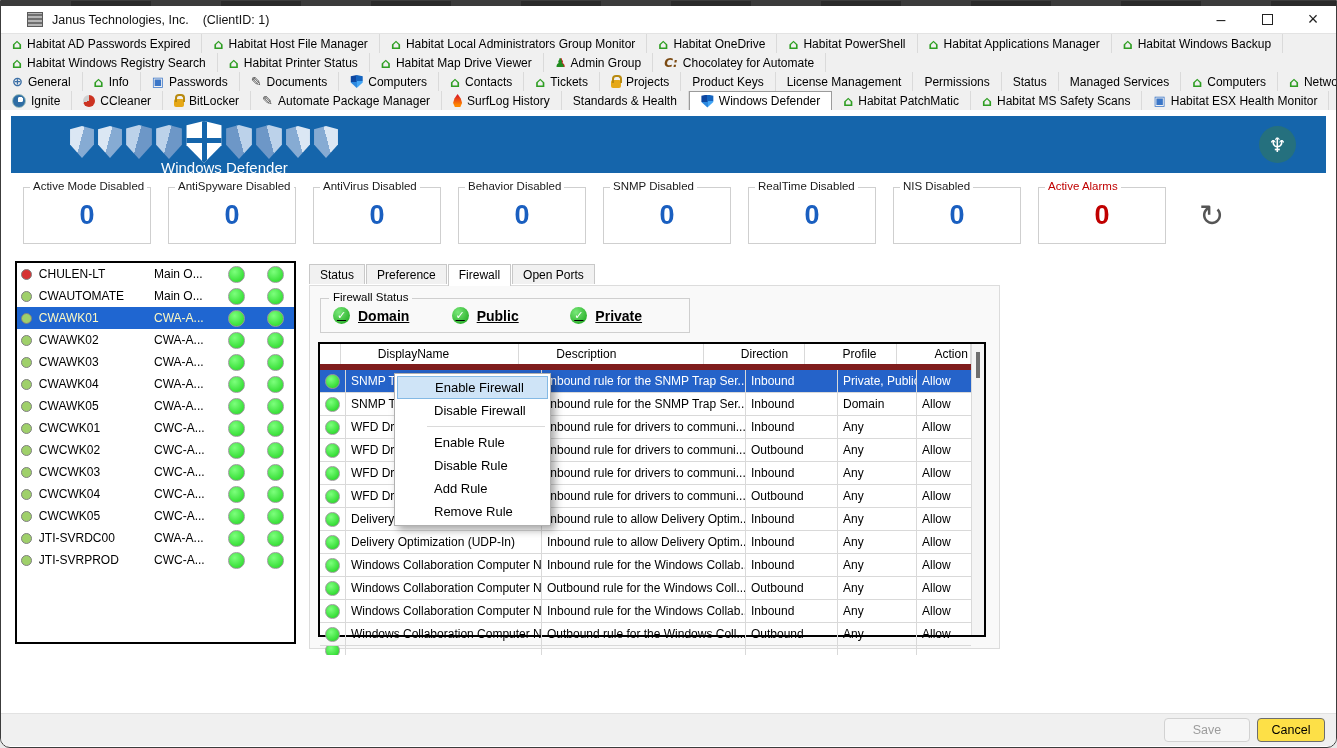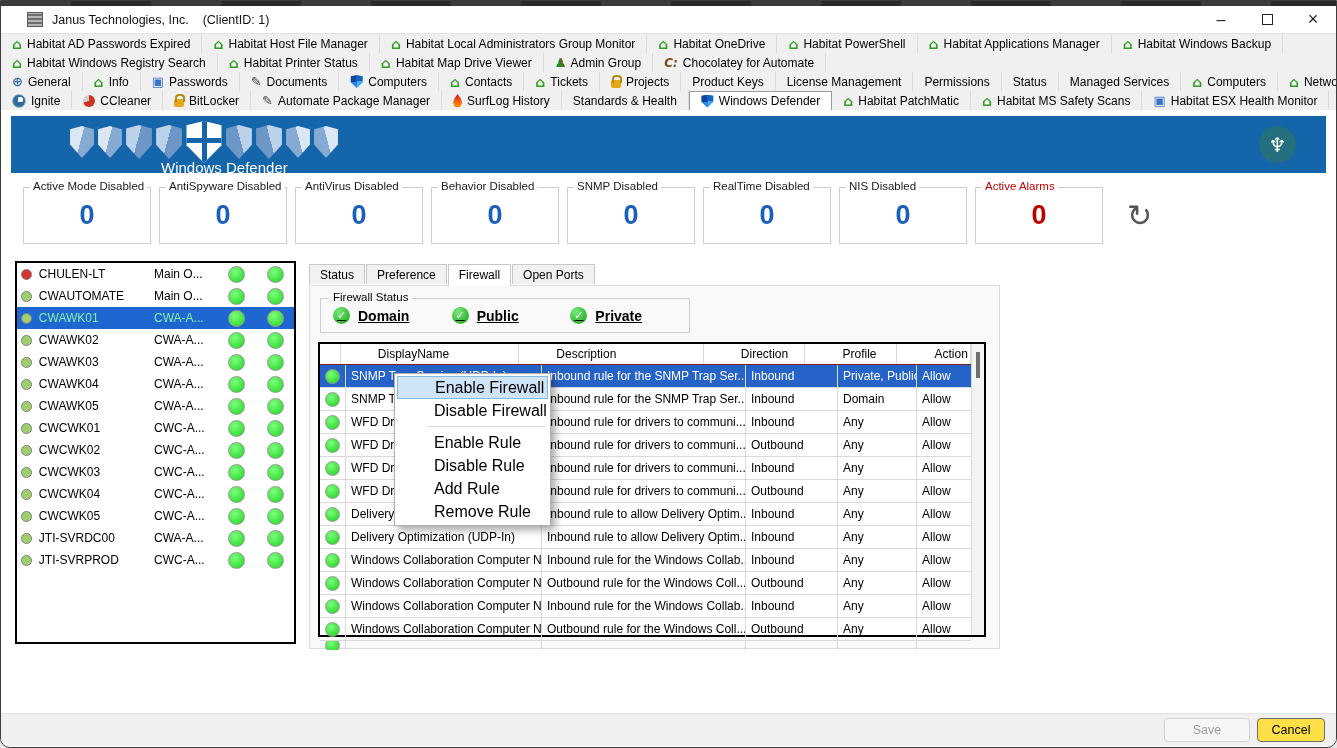--- a/index.html
+++ b/index.html
@@ -49,36 +49,36 @@
   .sh-c{width:38px;height:42px;background:
       linear-gradient(#1565ab,#1565ab) 50% 45%/100% 5px no-repeat,
       linear-gradient(#1565ab,#1565ab) 50% 50%/5px 100% no-repeat,#fff;}
   .sh-r{width:26px;height:32px;background:linear-gradient(255deg,#dbe7f4 45%,#86abd3 45%);}
   .sh-r2{width:28px;height:34px;background:linear-gradient(255deg,#bcd2ea 45%,#6d97c7 45%);}
   .banner-title{color:#fff;font-size:15px;margin:-4px 0 0 150px;}
   .squid{position:absolute;right:30px;top:10px;width:37px;height:37px;border-radius:50%;background:#25707e;
     display:flex;align-items:center;justify-content:center;}
   .squid::before{content:"♆";font-family:"DejaVu Sans",sans-serif;color:#fff;font-size:20px;}
   
-  .counters{position:absolute;left:22px;top:186px;display:flex;gap:8px;align-items:center;}
+  .counters{position:absolute;left:22px;top:186px;display:flex;gap:17px;align-items:center;}
   .counter{width:126px;height:55px;border:1px solid #cfcfcf;position:relative;background:#fff;}
   .counter .lbl{position:absolute;top:-8px;left:6px;background:#fff;padding:0 3px;font-size:11.5px;color:#1a1a1a;white-space:nowrap;}
   .counter .val{display:flex;height:100%;align-items:center;justify-content:center;
     font-size:27px;font-weight:700;color:#1a5fc0;}
   .counter.alert .lbl{color:#c00000;}
   .counter.alert .val{color:#c00000;}
   .refresh{margin-left:16px;font-family:"DejaVu Sans",sans-serif;font-size:30px;color:#555;cursor:default;}
   .refresh::before{content:"↻";}
   
   .comp-table{position:absolute;left:14px;top:260px;width:281px;height:383px;border:2px solid #000;
     background:#fff;font-size:12px;box-sizing:border-box;}
   .chead{display:flex;height:22px;align-items:center;border-bottom:1px solid #cfcfcf;}
   .chead span{border-right:1px solid #dcdcdc;height:100%;display:flex;align-items:center;padding-left:4px;box-sizing:border-box;}
   .crow{display:flex;height:22px;align-items:center;}
-  .crow.sel{background:#1f66d1;color:#86efac;}
+  .crow.sel{background:#1f66d1;color:#fef9c3;}
   .c-dot{width:20px;display:flex;justify-content:center;}
   .c-name{width:118px;padding-left:2px;box-sizing:border-box;}
   .c-loc{width:62px;}
   .c-cur{width:42px;display:flex;justify-content:center;}
   .c-alarm{width:37px;display:flex;justify-content:center;}
   .mini{width:9px;height:9px;border-radius:50%;border:1px solid #808080;background:#9fd06a;}
   .mini.red{background:#d63333;}
   .big{width:15px;height:15px;border-radius:50%;border:1px solid #9a9a9a;
     background:radial-gradient(circle at 38% 32%,#7dff7d,#1ed41e);}
   
@@ -91,40 +91,40 @@
   .fw-title{position:absolute;top:-8px;left:8px;background:#f9f9f9;padding:0 4px;font-size:11.5px;}
   .fw-items{display:flex;height:100%;align-items:center;padding-left:12px;}
   .fw-item{display:flex;align-items:center;gap:8px;width:130px;font-size:14px;font-weight:700;}
   .chk{width:17px;height:17px;border-radius:50%;background:radial-gradient(circle at 35% 30%,#79e879,#14a014);
     display:flex;align-items:center;justify-content:center;}
   .chk::before{content:"✓";color:#fff;font-size:11px;font-weight:700;font-family:"DejaVu Sans",sans-serif;}
   
   .rules-table{position:absolute;left:8px;top:56px;width:668px;height:295px;border:2px solid #000;
     background:#fff;font-size:12px;box-sizing:border-box;display:flex;}
   .rules-main{width:651px;}
-  .rhead{display:flex;height:20px;align-items:center;border-bottom:1px solid #7f1d1d;gap:32px;}
+  .rhead{display:flex;height:20px;align-items:center;border-bottom:6px solid #7f1d1d;gap:32px;}
   .rhead span{height:100%;display:flex;align-items:center;padding-left:5px;box-sizing:border-box;border-right:1px solid #d9d9d9;}
   .rrow{display:flex;height:22px;align-items:stretch;border-bottom:1px solid #d9d9d9;}
   .rrow.sel{background:#2563c9;color:#fff;}
   .rrow.partial{height:9px;overflow:hidden;border-bottom:none;}
   .rcell{display:flex;align-items:center;padding-left:5px;box-sizing:border-box;border-right:1px solid #d9d9d9;
     white-space:nowrap;overflow:hidden;}
   .r-dot{width:26px;justify-content:center;padding-left:0;}
   .r-name{width:196px;}
   .r-desc{width:204px;}
   .r-dir{width:92px;}
   .r-prof{width:79px;}
   .r-act{width:54px;border-right:none;}
   .gdot{width:13px;height:13px;border-radius:50%;border:1px solid #9a9a9a;
     background:radial-gradient(circle at 38% 32%,#7dff7d,#18cf18);flex:none;}
   .rules-scroll{width:13px;background:#f4f4f4;border-left:1px solid #d9d9d9;position:relative;}
   .rthumb{position:absolute;left:4px;top:8px;width:4px;height:26px;background:#6f6f6f;}
   
   .ctxmenu{position:absolute;left:393px;top:372px;width:157px;background:#fff;border:1px solid #b0b0b0;
-    box-shadow:4px 4px 8px rgba(0,0,0,.35);padding:2px;z-index:20;font-size:16px;box-sizing:border-box;}
+    box-shadow:4px 4px 8px rgba(0,0,0,.35);padding:2px;z-index:20;font-size:13px;box-sizing:border-box;}
   .mitem{height:23px;display:flex;align-items:center;padding-left:37px;box-sizing:border-box;}
   .mitem.hl{background:#cfe4f7;border:1px solid #84b9e4;}
   .msep{height:1px;background:#dadada;margin:4px 3px 4px 30px;}
   
   .footer{position:absolute;left:0;right:0;top:712px;height:33px;background:#f0f0f0;border-top:1px solid #e2e2e2;
     display:flex;align-items:center;justify-content:flex-end;gap:7px;padding-right:11px;box-sizing:border-box;}
   .btn{height:24px;display:flex;align-items:center;justify-content:center;font-size:12.5px;
     background:#fde047;border:1px solid #d2d2d2;border-radius:4px;box-sizing:border-box;}
   .btn.save{width:86px;color:#9d9d9d;background:#f6f6f6;margin-left:18px;}
   .btn.cancel{width:68px;border-color:#6d6d6d;color:#000;}

